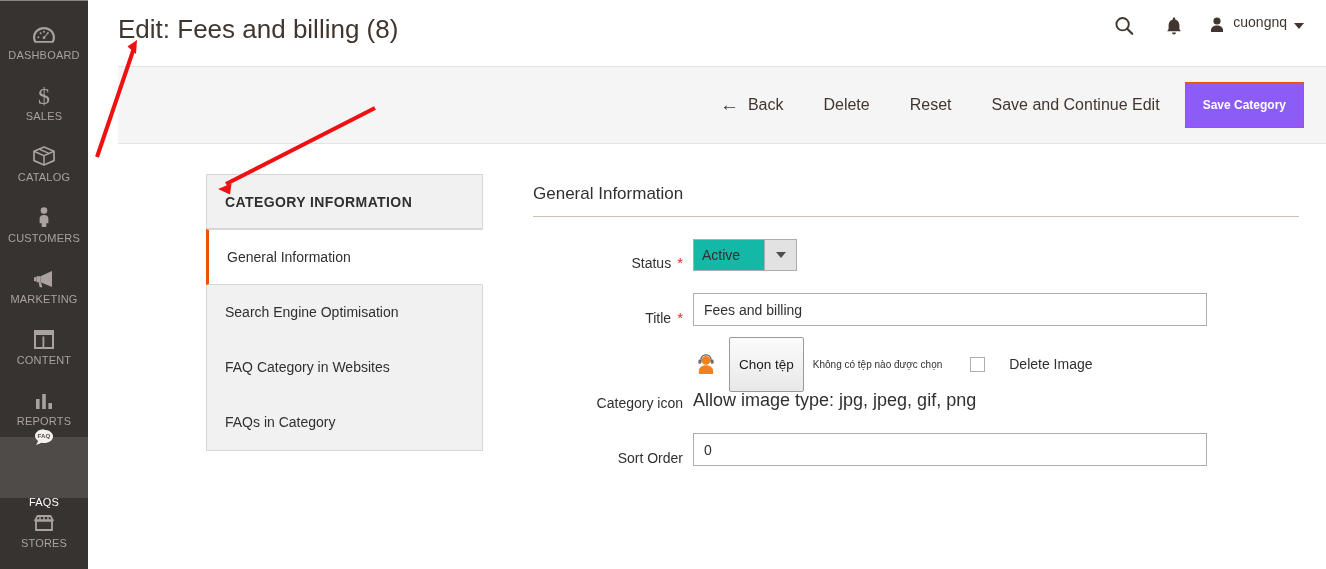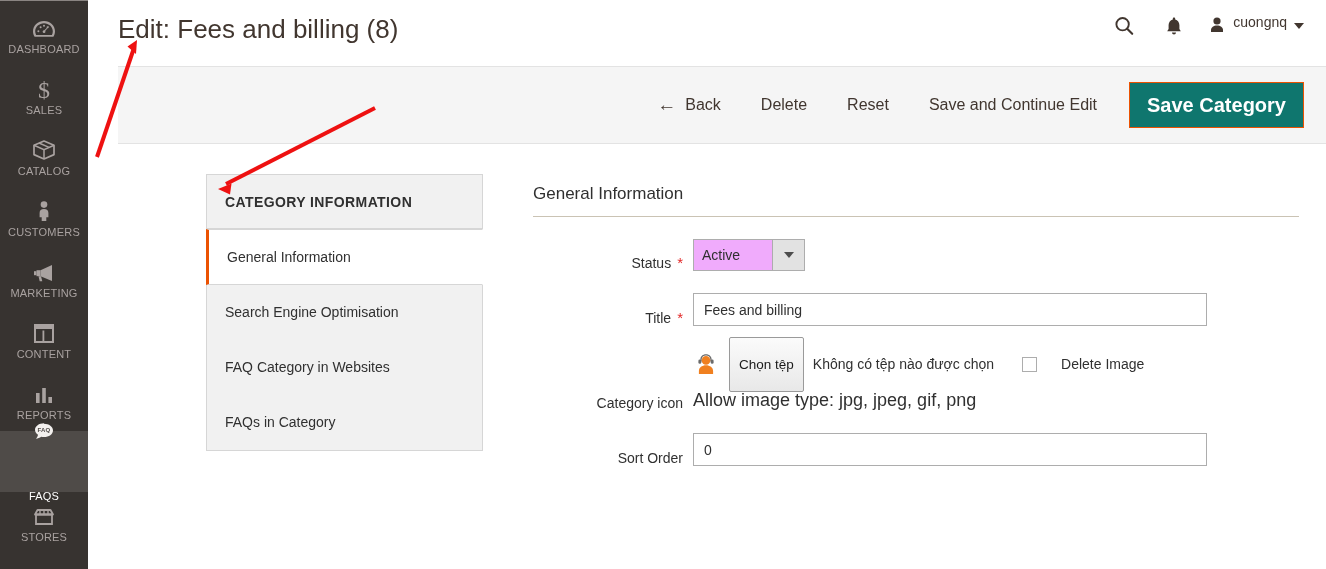--- a/index.html
+++ b/index.html
@@ -23,21 +23,21 @@
   }
 
   
   .sidebar {
     width: 88px;
     min-width: 88px;
     height: 569px;
     background: #373330;
     border-top: 1px solid #8a8582;
     box-sizing: border-box;
-    padding-top: 3px;
+    padding-top: 9px;
     overflow: hidden;
   }
   .nav-item {
     height: 61px;
     display: flex;
     flex-direction: column;
     align-items: center;
     justify-content: center;
     color: #a9a2a0;
     font-size: 11px;
@@ -150,27 +150,27 @@
     gap: 9px;
     font-weight: 400;
   }
   .arrow-left {
     display: inline-block;
     font-size: 19px;
     line-height: 1;
     margin-top: -2px;
   }
   .btn-primary {
-    background: #0f766e;
+    background: #8b5cf6;
     color: #ffffff;
-    font-size: 20px;
+    font-size: 12px;
     font-weight: bold;
     border: 1px solid #eb5202;
     padding: 13px 17px;
-    margin-left: 12px;
+    margin-left: 5px;
     cursor: pointer;
     white-space: nowrap;
     line-height: 18px;
   }
 
   
   .page-body {
     position: absolute;
     top: 144px;
     left: 30px;
@@ -255,25 +255,25 @@
     font-size: 15px;
     line-height: 1;
   }
   .field-control {
     flex: 1;
     position: relative;
   }
 
   .sel-wrap {
     display: inline-flex;
-    width: 112px;
+    width: 104px;
     height: 32px;
     border: 1px solid #adadad;
     box-sizing: border-box;
-    background: #f0abfc;
+    background: #14b8a6;
     cursor: pointer;
   }
   .sel-value {
     flex: 1;
     font-size: 14px;
     color: #303030;
     display: flex;
     align-items: center;
     padding-left: 8px;
   }
@@ -324,21 +324,21 @@
     background: linear-gradient(#fbfbfb, #e8e8e8);
     color: #1a1a1a;
     font-size: 13.5px;
     font-family: "Liberation Sans", sans-serif;
     padding: 18px 9px;
     border-radius: 2px;
     cursor: pointer;
     line-height: 17px;
   }
   .file-none {
-    font-size: 14px;
+    font-size: 10px;
     color: #303030;
     margin-left: 9px;
     white-space: nowrap;
   }
   .chk-wrap {
     display: flex;
     align-items: center;
     margin-left: 28px;
     cursor: pointer;
     gap: 24px;

